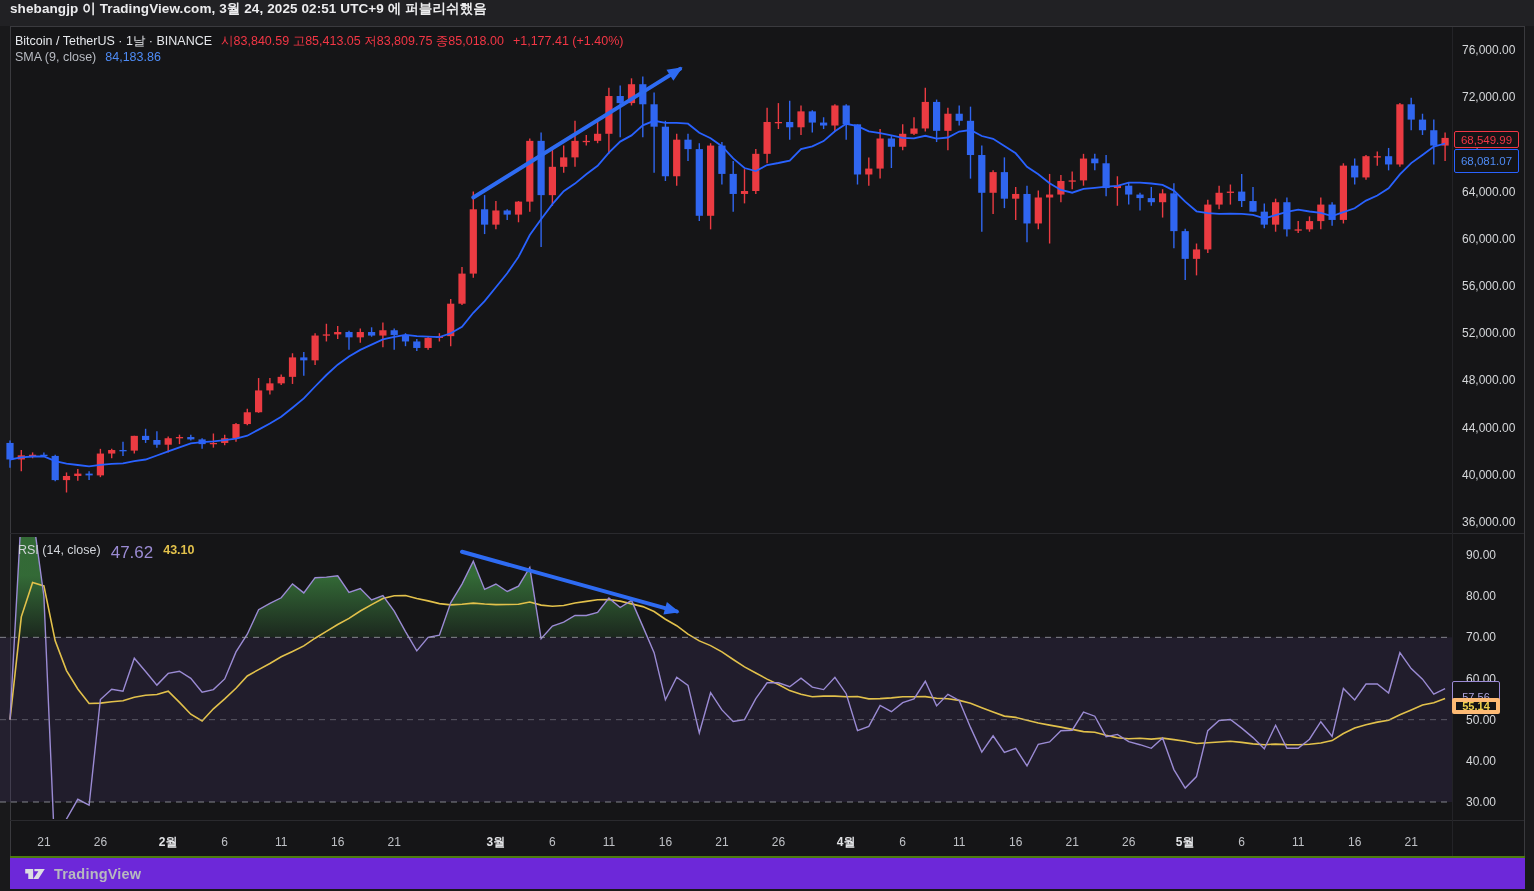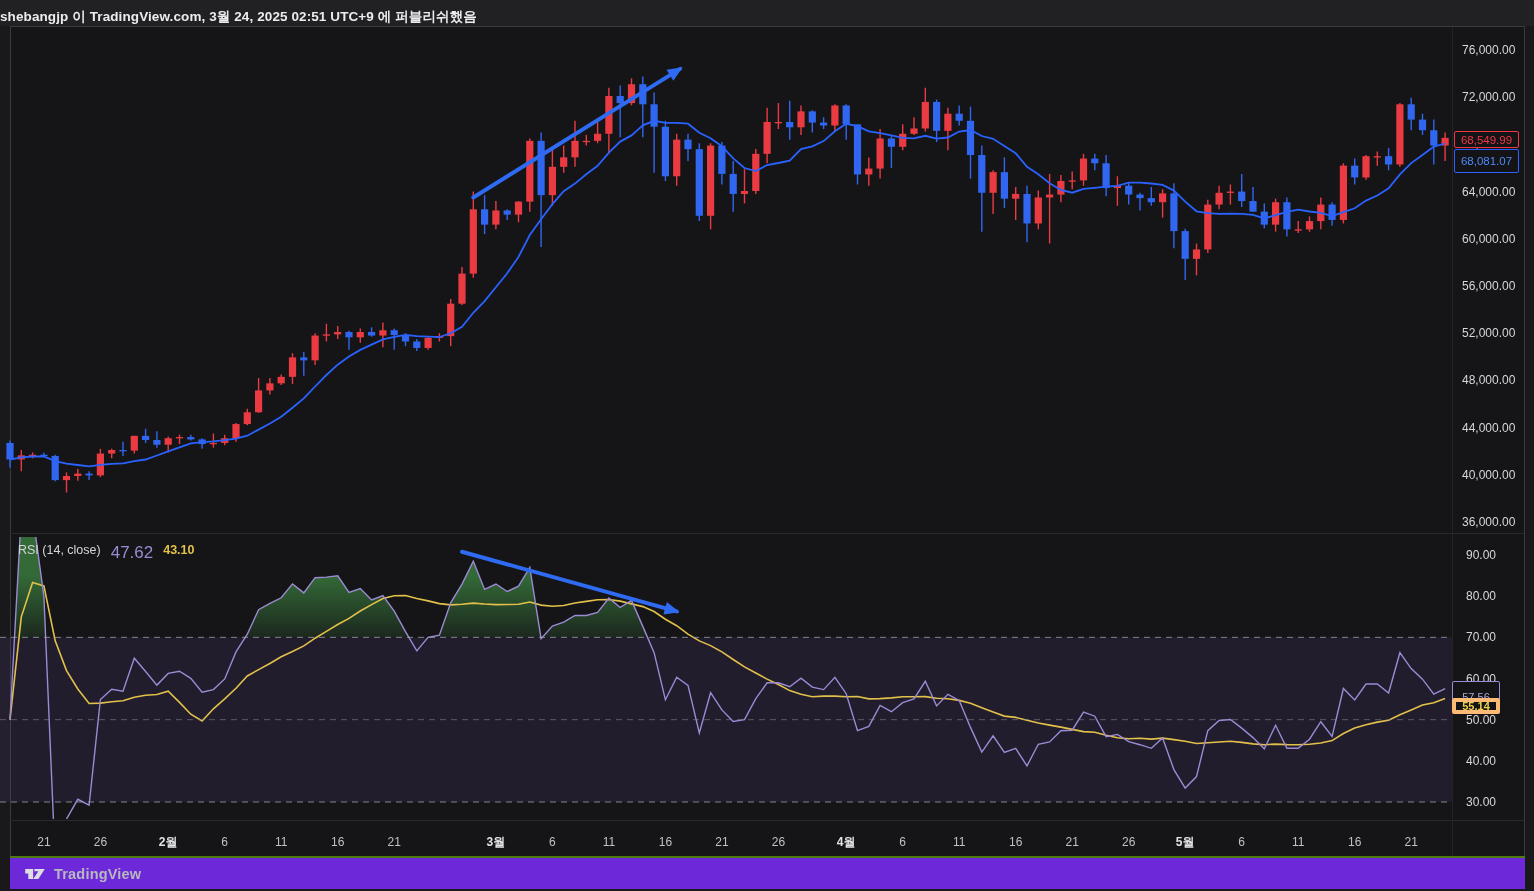--- a/index.html
+++ b/index.html
@@ -4,21 +4,21 @@
 <style>
   html,body{margin:0;padding:0;}
   body{
     width:1534px;height:891px;position:relative;overflow:hidden;
     background:#19191b;font-family:"Liberation Sans","DejaVu Sans",sans-serif;
     -webkit-font-smoothing:antialiased;
   }
   
   .topbar{
     position:absolute;left:0;top:0;width:1534px;height:26px;
-    background:#212124;display:flex;align-items:flex-end;box-sizing:border-box;
+    background:#212124;display:flex;align-items:flex-start;padding-left:10px;box-sizing:border-box;
   }
   .topbar span{font-size:13.5px;font-weight:700;color:#ececee;letter-spacing:.1px;}
   
   .widget{
     position:absolute;left:10px;top:26px;width:1515px;height:863px;
     background:#151517;border:1px solid #3a3a3e;box-sizing:border-box;
   }
   .chart-svg{position:absolute;left:0;top:0;width:1534px;height:891px;}
   
   .legend-main{position:absolute;left:15px;top:33px;z-index:5;}
@@ -393,20 +393,29 @@
     <text x="1072.2" y="846" text-anchor="middle" class="axt">21</text>
     <text x="1128.7" y="846" text-anchor="middle" class="axt">26</text>
     <text x="1185.2" y="846" text-anchor="middle" class="axm">5월</text>
     <text x="1241.7" y="846" text-anchor="middle" class="axt">6</text>
     <text x="1298.2" y="846" text-anchor="middle" class="axt">11</text>
     <text x="1354.7" y="846" text-anchor="middle" class="axt">16</text>
     <text x="1411.2" y="846" text-anchor="middle" class="axt">21</text>
   </svg>
 
 <div class="legend-main">
+  <div class="legend-row">
+    <span class="sym">Bitcoin / TetherUS · 1날 · BINANCE</span>
+    <span class="ohlc">시83,840.59 고85,413.05 저83,809.75 종85,018.00</span>
+    <span class="chg">+1,177.41 (+1.40%)</span>
+  </div>
+  <div class="legend-row">
+    <span class="ind-label">SMA (9, close)</span>
+    <span class="sma-val">84,183.86</span>
+  </div>
 </div>
 
 <div class="legend-rsi">
   <span class="rsi-label">RSI (14, close)</span>
   <span class="rsi-v1">47.62</span>
   <span class="rsi-v2">43.10</span>
 </div>
 
 <div class="axbox box-last">68,549.99</div>
 <div class="axbox box-sma">68,081.07</div>

